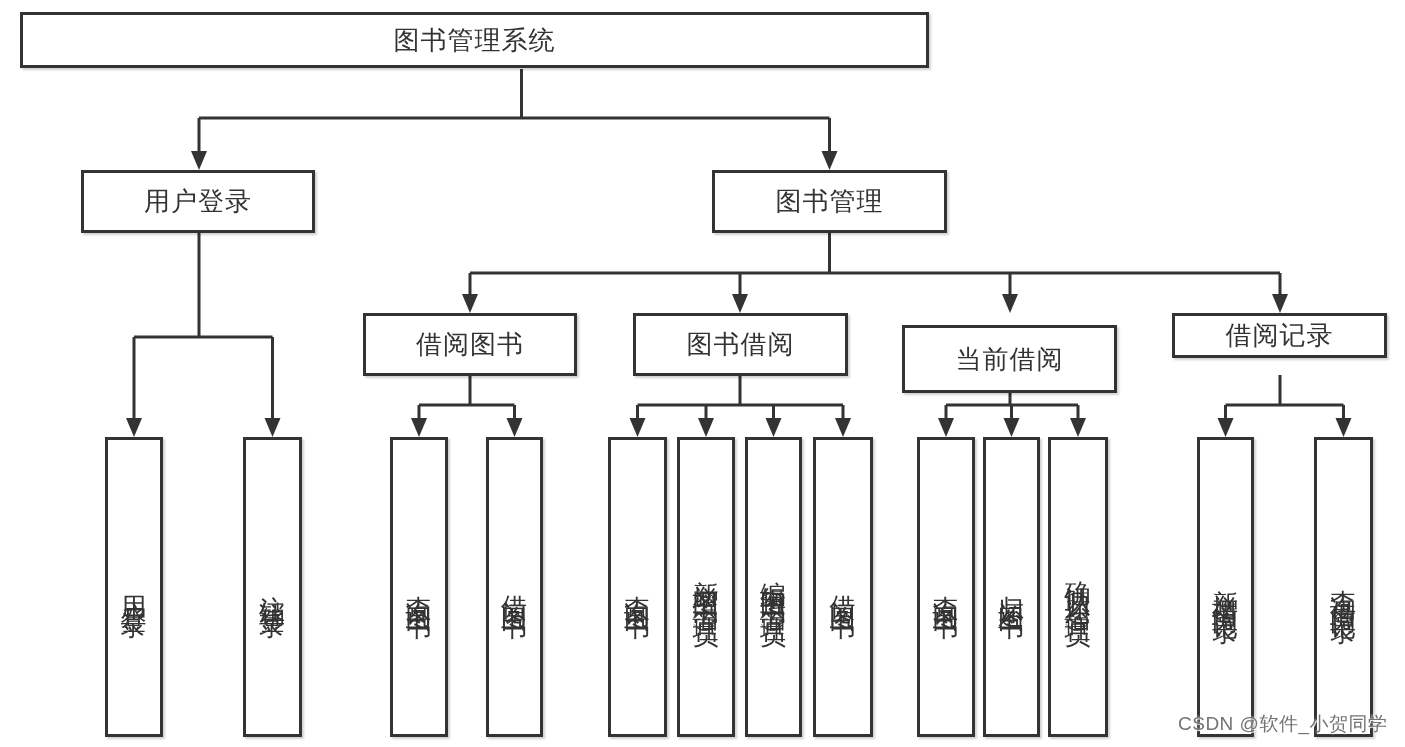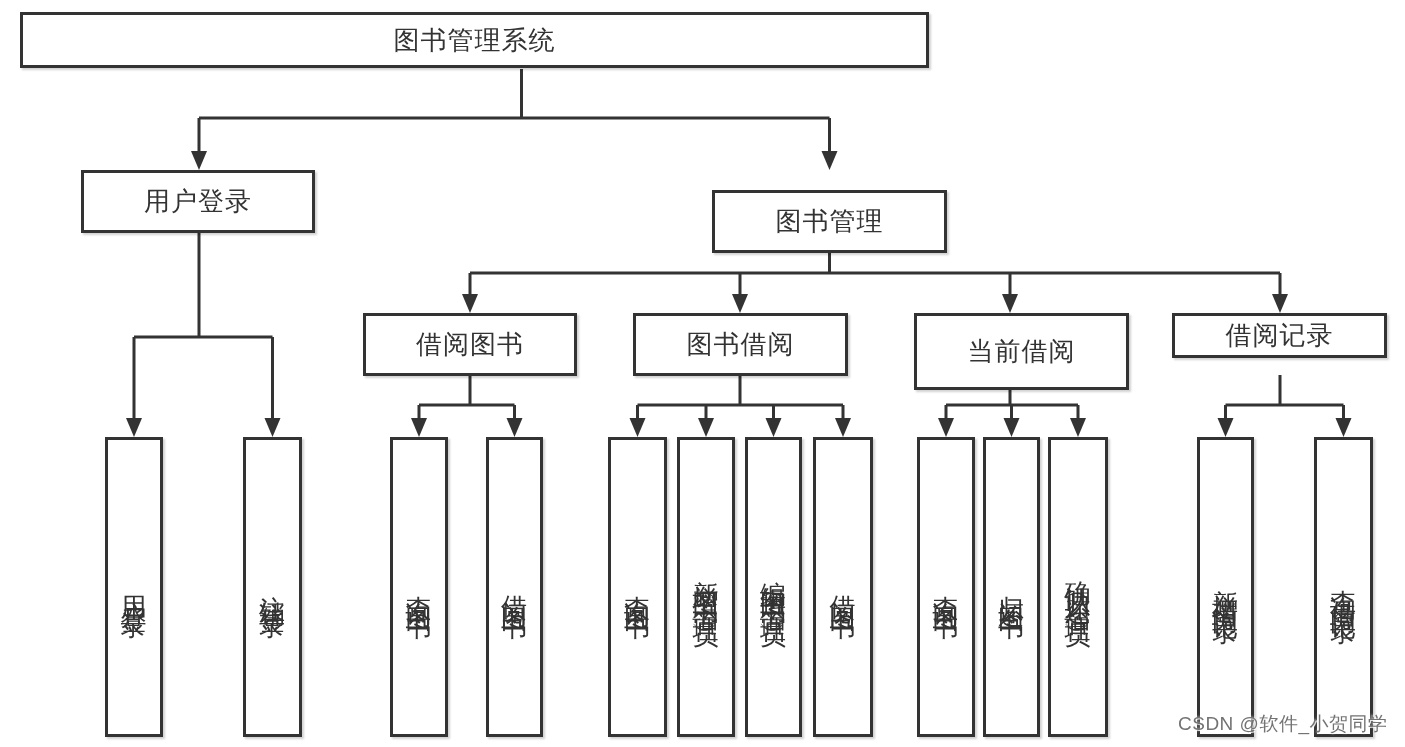--- a/index.html
+++ b/index.html
@@ -71,31 +71,31 @@
     </g>
   </svg>
 
   <div class="box hbox" style="left:20px; top:12px; width:909px; height:56px;">
     <span>图书管理系统</span>
   </div>
 
   <div class="box hbox" style="left:81px; top:170px; width:234px; height:63px;">
     <span>用户登录</span>
   </div>
-  <div class="box hbox" style="left:712px; top:170px; width:235px; height:63px;margin-top:20px;">
+  <div class="box hbox" style="left:712px; top:170px; width:235px; height:63px;">
     <span>图书管理</span>
   </div>
 
   <div class="box hbox" style="left:363px; top:313px; width:214px; height:63px;">
     <span>借阅图书</span>
   </div>
   <div class="box hbox" style="left:633px; top:313px; width:215px; height:63px;">
     <span>图书借阅</span>
   </div>
-  <div class="box hbox" style="left:902px; top:313px; width:215px; height:77px;margin-left:12px;">
+  <div class="box hbox" style="left:902px; top:325px; width:215px; height:68px;">
     <span>当前借阅</span>
   </div>
   <div class="box hbox" style="left:1172px; top:313px; width:215px; height:45px;">
     <span>借阅记录</span>
   </div>
 
   <div class="box vbox" style="left:105px; top:437px; width:58px; height:300px;">
     <span class="vtext">用户登录</span>
   </div>
   <div class="box vbox" style="left:243px; top:437px; width:59px; height:300px;">

